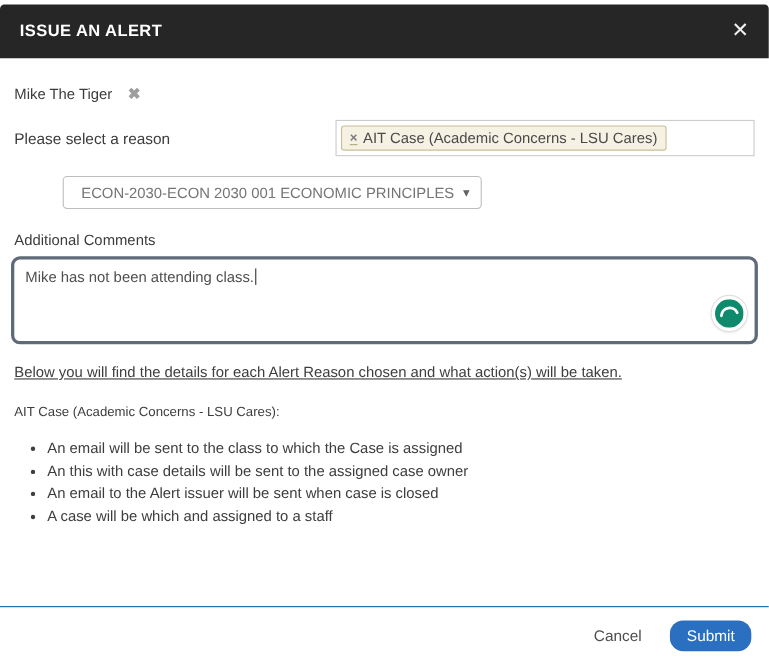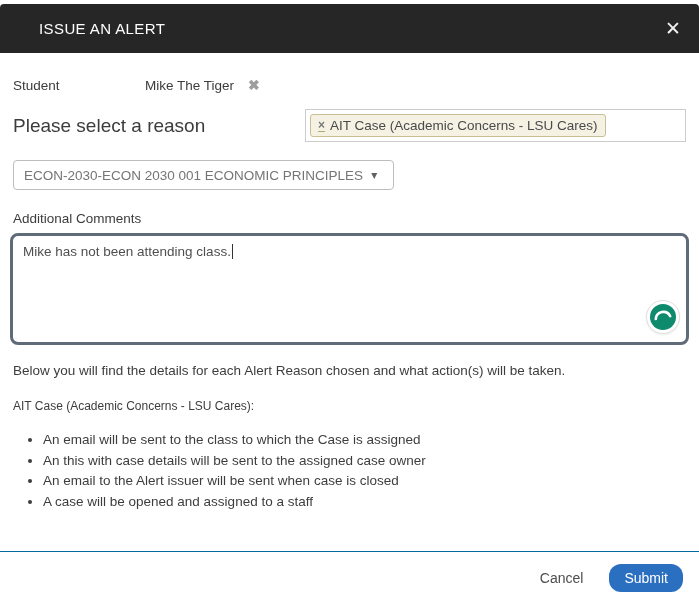--- a/index.html
+++ b/index.html
@@ -8,72 +8,72 @@
 
   .modal { position:relative; width:699px; height:603px; background:#fff; overflow:hidden; }
 
   
   .modal-header {
     margin-top:4px; height:49px; background:#262626;
     border-radius:4px 4px 0 0;
     display:flex; align-items:center; justify-content:space-between;
     padding:0 18px;
   }
-  .modal-title { color:#fff; font-size:15px; font-weight:normal; letter-spacing:.4px;margin-left:21px; }
+  .modal-title { color:#fff; font-size:15px; font-weight:bold; letter-spacing:.4px; }
   .close-x { color:#f0f0f0; font-size:19px; font-weight:300; cursor:pointer; line-height:1; }
 
   .modal-body { padding:0 13px; }
 
   
   .student-row { margin-top:24px; display:flex; align-items:center; font-size:13.5px; }
   .student-row .field-label { width:132px; color:#3c3c3c; }
   .student-name { color:#3c3c3c; }
   .student-remove { color:#9e9e9e; font-size:14px; margin-left:14px; cursor:pointer; font-weight:bold; }
 
   
   .form-row { display:flex; align-items:center; }
   .reason-row { margin-top:16px; }
-  .form-row .field-label { flex:1; font-size:19px; color:#3c3c3c; }
+  .form-row .field-label { flex:1; font-size:14px; color:#3c3c3c; }
   .reason-box {
     width:381px; min-height:33px; border:1px solid #ccc; background:#fff;
     display:flex; align-items:center; padding:3px 4px;
   }
   .reason-chip {
     display:inline-flex; align-items:center;
     background:#f5f2e4; border:1px solid #c8bf97; border-radius:3px;
     padding:3px 7px; font-size:13.5px; color:#4a4a4a;
   }
   .chip-x { color:#7a7a7a; font-weight:bold; font-size:12px; margin-right:5px; cursor:pointer; border-bottom:1px solid #b3a873; line-height:1; }
 
   
   .class-row { margin-top:18px; }
   .select-box {
     width:381px; height:30px; border:1px solid #bdbdbd; border-radius:4px; background:#fff;
-    display:flex; align-items:center; justify-content:flex-start;
-    padding:0 10px; cursor:pointer;
+    display:flex; align-items:center; justify-content:flex-end;
+    padding:0 10px; cursor:pointer;margin-left:44px;
   }
   .select-value { font-size:13.5px; color:#757575; white-space:nowrap; overflow:hidden; }
   .select-caret { color:#616161; font-size:12px; margin-left:8px; }
 
   
   .comments-label { margin-top:21px; font-size:13.5px; color:#3c3c3c; }
   .comments-area {
     position:relative; margin-top:7px; margin-left:-3px; margin-right:-3px;
-    height:112px; border:3px solid #606b79; border-radius:8px; background:#fff;
+    height:80px; border:3px solid #606b79; border-radius:8px; background:#fff;
     padding:8px 10px; font-size:13.5px; color:#4f4f4f; cursor:text;
   }
   .caret-bar { display:inline-block; width:1px; height:15px; background:#333; vertical-align:text-bottom; margin-left:1px; }
   .grammarly-btn {
     position:absolute; right:6px; bottom:8px; width:34px; height:34px; border-radius:50%;
     background:#fff; border:1px solid #e0e0e0; display:flex; align-items:center; justify-content:center;
     cursor:pointer; box-shadow:0 1px 2px rgba(0,0,0,.08);
   }
 
   
-  .details-intro { margin-top:17px; font-size:13.5px; color:#3d3d3d; line-height:18px; }
+  .details-intro { margin-top:17px; font-size:13.5px; color:#3d3d3d; line-height:18px;text-decoration:underline; }
   .details-heading { margin-top:19px; font-size:12px; color:#3d3d3d; }
   .details-list { margin-top:17px; padding-left:30px; }
   .details-list li { font-size:13.5px; color:#3d3d3d; line-height:20.5px; }
 
   
   .modal-footer {
     position:absolute; left:0; right:0; bottom:0; height:52px;
     border-top:1px solid #0369a1;
     display:flex; align-items:center; justify-content:flex-end;
     padding:0 16px; background:#fff;
@@ -90,21 +90,20 @@
 <div class="modal">
 
   <div class="modal-header">
     <div class="modal-title">ISSUE AN ALERT</div>
     <div class="close-x">✕</div>
   </div>
 
   <div class="modal-body">
 
     <div class="student-row">
-      <div class="field-label">Student</div>
       <div class="student-name">Mike The Tiger</div>
       <div class="student-remove">✖</div>
     </div>
 
     <div class="form-row reason-row">
       <div class="field-label">Please select a reason</div>
       <div class="reason-box">
         <span class="reason-chip">
           <span class="chip-x">×</span>
           <span>AIT Case (Academic Concerns - LSU Cares)</span>
@@ -129,21 +128,21 @@
         </svg>
       </div>
     </div>
 
     <div class="details-intro">Below you will find the details for each Alert Reason chosen and what action(s) will be taken.</div>
     <div class="details-heading">AIT Case (Academic Concerns - LSU Cares):</div>
     <ul class="details-list">
       <li>An email will be sent to the class to which the Case is assigned</li>
       <li>An this with case details will be sent to the assigned case owner</li>
       <li>An email to the Alert issuer will be sent when case is closed</li>
-      <li>A case will be opened and assigned to a staff</li>
+      <li>A case will be which and assigned to a staff</li>
     </ul>
 
   </div>
 
   <div class="modal-footer">
     <span class="cancel-link">Cancel</span>
     <button class="submit-btn">Submit</button>
   </div>
 
 </div>

